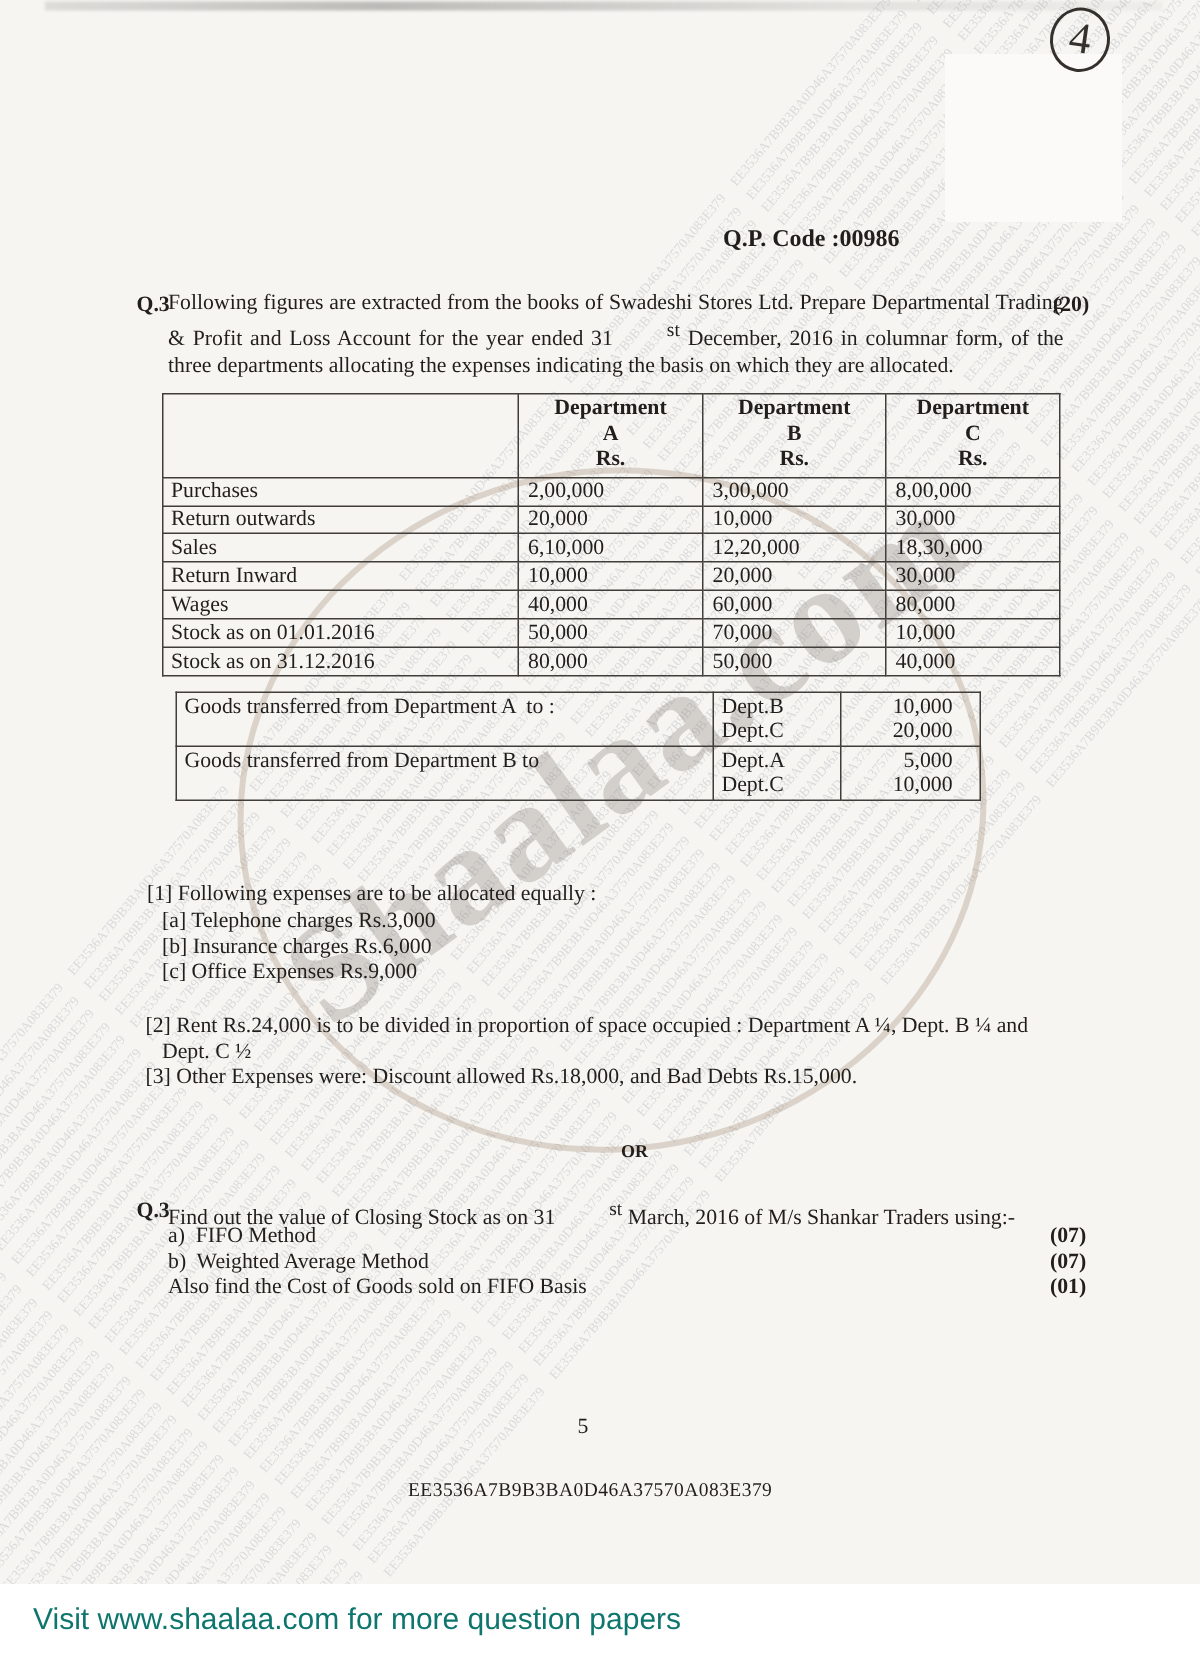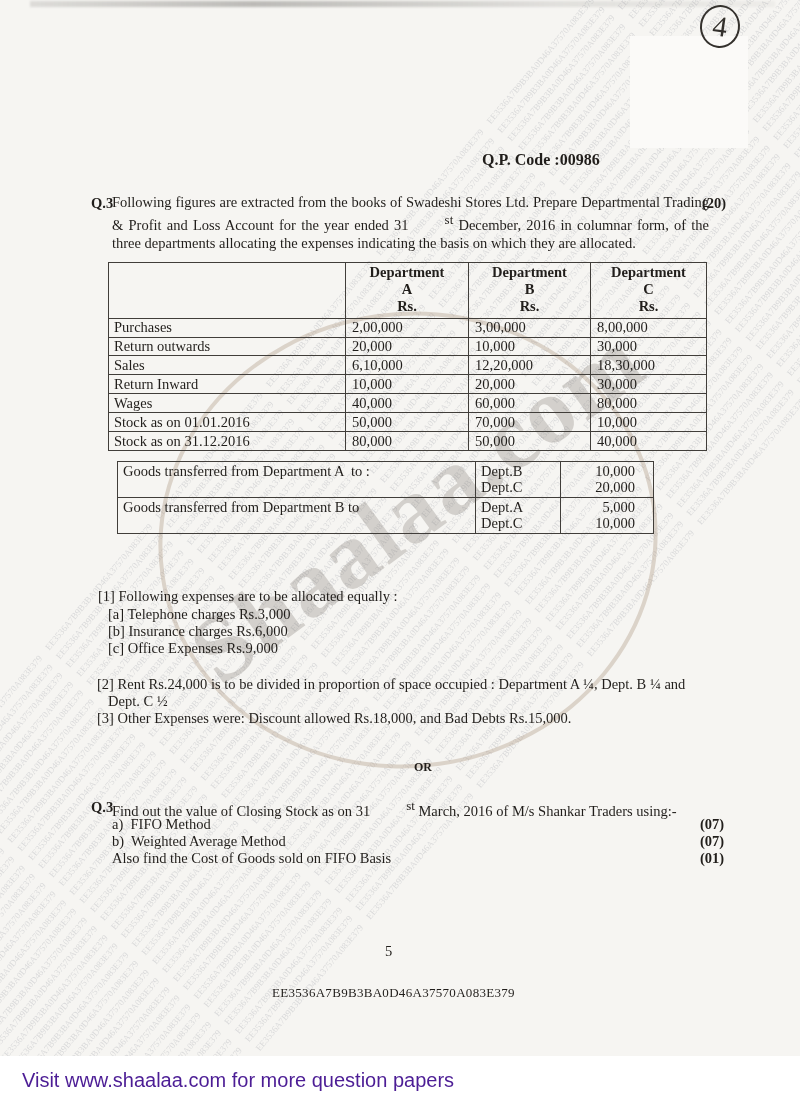--- a/index.html
+++ b/index.html
@@ -83,21 +83,21 @@
 
   
   .circle4 { position:absolute; left:700px; top:5px; width:40px; height:43px;
              border:2.6px solid #34312d; border-radius:50%; transform:rotate(8deg);
              display:flex; align-items:center; justify-content:center;
              font-size:29px; color:#34312d; z-index:6; }
 
   
   .footer { position:absolute; left:0; bottom:0; width:800px; height:48px;
             background:#ffffff; display:flex; align-items:center; padding-left:22px;
-            font-family:"Liberation Sans", sans-serif; font-size:20px; color:#4c1d95;
+            font-family:"Liberation Sans", sans-serif; font-size:20px; color:#0f766e;
             z-index:7; }
 </style>
 </head>
 <body>
 
 <div class="page">
   <div class="scan">
 
     <div class="band">EE3536A7B9B3BA0D46A37570A083E379 EE3536A7B9B3BA0D46A37570A083E379 EE3536A7B9B3BA0D46A37570A083E379 EE3536A7B9B3BA0D46A37570A083E379 EE3536A7B9B3BA0D46A37570A083E379 EE3536A7B9B3BA0D46A37570A083E379 EE3536A7B9B3BA0D46A37570A083E379 EE3536A7B9B3BA0D46A37570A083E379 EE3536A7B9B3BA0D46A37570A083E379 EE3536A7B9B3BA0D46A37570A083E379 EE3536A7B9B3BA0D46A37570A083E379 EE3536A7B9B3BA0D46A37570A083E379 EE3536A7B9B3BA0D46A37570A083E379 EE3536A7B9B3BA0D46A37570A083E379 EE3536A7B9B3BA0D46A37570A083E379 EE3536A7B9B3BA0D46A37570A083E379 EE3536A7B9B3BA0D46A37570A083E379 EE3536A7B9B3BA0D46A37570A083E379 EE3536A7B9B3BA0D46A37570A083E379 EE3536A7B9B3BA0D46A37570A083E379 EE3536A7B9B3BA0D46A37570A083E379 EE3536A7B9B3BA0D46A37570A083E379 EE3536A7B9B3BA0D46A37570A083E379 EE3536A7B9B3BA0D46A37570A083E379 EE3536A7B9B3BA0D46A37570A083E379 EE3536A7B9B3BA0D46A37570A083E379 EE3536A7B9B3BA0D46A37570A083E379 EE3536A7B9B3BA0D46A37570A083E379 EE3536A7B9B3BA0D46A37570A083E379 EE3536A7B9B3BA0D46A37570A083E379 EE3536A7B9B3BA0D46A37570A083E379 EE3536A7B9B3BA0D46A37570A083E379 EE3536A7B9B3BA0D46A37570A083E379 EE3536A7B9B3BA0D46A37570A083E379 EE3536A7B9B3BA0D46A37570A083E379 EE3536A7B9B3BA0D46A37570A083E379 EE3536A7B9B3BA0D46A37570A083E379 EE3536A7B9B3BA0D46A37570A083E379 EE3536A7B9B3BA0D46A37570A083E379 EE3536A7B9B3BA0D46A37570A083E379 EE3536A7B9B3BA0D46A37570A083E379 EE3536A7B9B3BA0D46A37570A083E379 EE3536A7B9B3BA0D46A37570A083E379 EE3536A7B9B3BA0D46A37570A083E379 EE3536A7B9B3BA0D46A37570A083E379 EE3536A7B9B3BA0D46A37570A083E379 EE3536A7B9B3BA0D46A37570A083E379 EE3536A7B9B3BA0D46A37570A083E379 EE3536A7B9B3BA0D46A37570A083E379 EE3536A7B9B3BA0D46A37570A083E379 EE3536A7B9B3BA0D46A37570A083E379 EE3536A7B9B3BA0D46A37570A083E379 EE3536A7B9B3BA0D46A37570A083E379 EE3536A7B9B3BA0D46A37570A083E379 EE3536A7B9B3BA0D46A37570A083E379 EE3536A7B9B3BA0D46A37570A083E379 EE3536A7B9B3BA0D46A37570A083E379 EE3536A7B9B3BA0D46A37570A083E379 EE3536A7B9B3BA0D46A37570A083E379 EE3536A7B9B3BA0D46A37570A083E379 EE3536A7B9B3BA0D46A37570A083E379 EE3536A7B9B3BA0D46A37570A083E379 EE3536A7B9B3BA0D46A37570A083E379 EE3536A7B9B3BA0D46A37570A083E379 EE3536A7B9B3BA0D46A37570A083E379 EE3536A7B9B3BA0D46A37570A083E379 EE3536A7B9B3BA0D46A37570A083E379 EE3536A7B9B3BA0D46A37570A083E379 EE3536A7B9B3BA0D46A37570A083E379 EE3536A7B9B3BA0D46A37570A083E379 EE3536A7B9B3BA0D46A37570A083E379 EE3536A7B9B3BA0D46A37570A083E379 EE3536A7B9B3BA0D46A37570A083E379 EE3536A7B9B3BA0D46A37570A083E379 EE3536A7B9B3BA0D46A37570A083E379 EE3536A7B9B3BA0D46A37570A083E379 EE3536A7B9B3BA0D46A37570A083E379 EE3536A7B9B3BA0D46A37570A083E379 EE3536A7B9B3BA0D46A37570A083E379 EE3536A7B9B3BA0D46A37570A083E379 EE3536A7B9B3BA0D46A37570A083E379 EE3536A7B9B3BA0D46A37570A083E379 EE3536A7B9B3BA0D46A37570A083E379 EE3536A7B9B3BA0D46A37570A083E379 EE3536A7B9B3BA0D46A37570A083E379 EE3536A7B9B3BA0D46A37570A083E379 EE3536A7B9B3BA0D46A37570A083E379 EE3536A7B9B3BA0D46A37570A083E379 EE3536A7B9B3BA0D46A37570A083E379 EE3536A7B9B3BA0D46A37570A083E379 EE3536A7B9B3BA0D46A37570A083E379 EE3536A7B9B3BA0D46A37570A083E379 EE3536A7B9B3BA0D46A37570A083E379 EE3536A7B9B3BA0D46A37570A083E379 EE3536A7B9B3BA0D46A37570A083E379 EE3536A7B9B3BA0D46A37570A083E379 EE3536A7B9B3BA0D46A37570A083E379 EE3536A7B9B3BA0D46A37570A083E379 EE3536A7B9B3BA0D46A37570A083E379 EE3536A7B9B3BA0D46A37570A083E379 EE3536A7B9B3BA0D46A37570A083E379 EE3536A7B9B3BA0D46A37570A083E379 EE3536A7B9B3BA0D46A37570A083E379 EE3536A7B9B3BA0D46A37570A083E379 EE3536A7B9B3BA0D46A37570A083E379 EE3536A7B9B3BA0D46A37570A083E379 EE3536A7B9B3BA0D46A37570A083E379 EE3536A7B9B3BA0D46A37570A083E379 EE3536A7B9B3BA0D46A37570A083E379 EE3536A7B9B3BA0D46A37570A083E379 EE3536A7B9B3BA0D46A37570A083E379 EE3536A7B9B3BA0D46A37570A083E379 EE3536A7B9B3BA0D46A37570A083E379 EE3536A7B9B3BA0D46A37570A083E379 EE3536A7B9B3BA0D46A37570A083E379 EE3536A7B9B3BA0D46A37570A083E379 EE3536A7B9B3BA0D46A37570A083E379 EE3536A7B9B3BA0D46A37570A083E379 EE3536A7B9B3BA0D46A37570A083E379 EE3536A7B9B3BA0D46A37570A083E379 EE3536A7B9B3BA0D46A37570A083E379 EE3536A7B9B3BA0D46A37570A083E379 EE3536A7B9B3BA0D46A37570A083E379 EE3536A7B9B3BA0D46A37570A083E379 EE3536A7B9B3BA0D46A37570A083E379 EE3536A7B9B3BA0D46A37570A083E379 EE3536A7B9B3BA0D46A37570A083E379 EE3536A7B9B3BA0D46A37570A083E379 EE3536A7B9B3BA0D46A37570A083E379 EE3536A7B9B3BA0D46A37570A083E379 EE3536A7B9B3BA0D46A37570A083E379 EE3536A7B9B3BA0D46A37570A083E379 EE3536A7B9B3BA0D46A37570A083E379 EE3536A7B9B3BA0D46A37570A083E379 EE3536A7B9B3BA0D46A37570A083E379 EE3536A7B9B3BA0D46A37570A083E379 EE3536A7B9B3BA0D46A37570A083E379 EE3536A7B9B3BA0D46A37570A083E379 EE3536A7B9B3BA0D46A37570A083E379 EE3536A7B9B3BA0D46A37570A083E379 EE3536A7B9B3BA0D46A37570A083E379 EE3536A7B9B3BA0D46A37570A083E379 EE3536A7B9B3BA0D46A37570A083E379 EE3536A7B9B3BA0D46A37570A083E379 EE3536A7B9B3BA0D46A37570A083E379 EE3536A7B9B3BA0D46A37570A083E379 EE3536A7B9B3BA0D46A37570A083E379 EE3536A7B9B3BA0D46A37570A083E379 EE3536A7B9B3BA0D46A37570A083E379 EE3536A7B9B3BA0D46A37570A083E379 EE3536A7B9B3BA0D46A37570A083E379 EE3536A7B9B3BA0D46A37570A083E379 EE3536A7B9B3BA0D46A37570A083E379 EE3536A7B9B3BA0D46A37570A083E379 EE3536A7B9B3BA0D46A37570A083E379 EE3536A7B9B3BA0D46A37570A083E379 EE3536A7B9B3BA0D46A37570A083E379 EE3536A7B9B3BA0D46A37570A083E379 EE3536A7B9B3BA0D46A37570A083E379 EE3536A7B9B3BA0D46A37570A083E379 EE3536A7B9B3BA0D46A37570A083E379 EE3536A7B9B3BA0D46A37570A083E379 EE3536A7B9B3BA0D46A37570A083E379 EE3536A7B9B3BA0D46A37570A083E379 EE3536A7B9B3BA0D46A37570A083E379 EE3536A7B9B3BA0D46A37570A083E379 EE3536A7B9B3BA0D46A37570A083E379 EE3536A7B9B3BA0D46A37570A083E379 EE3536A7B9B3BA0D46A37570A083E379 EE3536A7B9B3BA0D46A37570A083E379 EE3536A7B9B3BA0D46A37570A083E379 EE3536A7B9B3BA0D46A37570A083E379 EE3536A7B9B3BA0D46A37570A083E379 EE3536A7B9B3BA0D46A37570A083E379 EE3536A7B9B3BA0D46A37570A083E379 EE3536A7B9B3BA0D46A37570A083E379 EE3536A7B9B3BA0D46A37570A083E379 EE3536A7B9B3BA0D46A37570A083E379 EE3536A7B9B3BA0D46A37570A083E379 EE3536A7B9B3BA0D46A37570A083E379 EE3536A7B9B3BA0D46A37570A083E379 EE3536A7B9B3BA0D46A37570A083E379 EE3536A7B9B3BA0D46A37570A083E379 EE3536A7B9B3BA0D46A37570A083E379 EE3536A7B9B3BA0D46A37570A083E379 EE3536A7B9B3BA0D46A37570A083E379 EE3536A7B9B3BA0D46A37570A083E379 EE3536A7B9B3BA0D46A37570A083E379 EE3536A7B9B3BA0D46A37570A083E379 EE3536A7B9B3BA0D46A37570A083E379 EE3536A7B9B3BA0D46A37570A083E379 EE3536A7B9B3BA0D46A37570A083E379 EE3536A7B9B3BA0D46A37570A083E379 EE3536A7B9B3BA0D46A37570A083E379 EE3536A7B9B3BA0D46A37570A083E379 EE3536A7B9B3BA0D46A37570A083E379 EE3536A7B9B3BA0D46A37570A083E379 EE3536A7B9B3BA0D46A37570A083E379 EE3536A7B9B3BA0D46A37570A083E379 EE3536A7B9B3BA0D46A37570A083E379 EE3536A7B9B3BA0D46A37570A083E379 EE3536A7B9B3BA0D46A37570A083E379 EE3536A7B9B3BA0D46A37570A083E379 EE3536A7B9B3BA0D46A37570A083E379 EE3536A7B9B3BA0D46A37570A083E379 EE3536A7B9B3BA0D46A37570A083E379 EE3536A7B9B3BA0D46A37570A083E379 EE3536A7B9B3BA0D46A37570A083E379 EE3536A7B9B3BA0D46A37570A083E379 EE3536A7B9B3BA0D46A37570A083E379 EE3536A7B9B3BA0D46A37570A083E379 EE3536A7B9B3BA0D46A37570A083E379 EE3536A7B9B3BA0D46A37570A083E379 EE3536A7B9B3BA0D46A37570A083E379 EE3536A7B9B3BA0D46A37570A083E379 EE3536A7B9B3BA0D46A37570A083E379 EE3536A7B9B3BA0D46A37570A083E379 EE3536A7B9B3BA0D46A37570A083E379 EE3536A7B9B3BA0D46A37570A083E379 EE3536A7B9B3BA0D46A37570A083E379 EE3536A7B9B3BA0D46A37570A083E379 EE3536A7B9B3BA0D46A37570A083E379 EE3536A7B9B3BA0D46A37570A083E379 EE3536A7B9B3BA0D46A37570A083E379 EE3536A7B9B3BA0D46A37570A083E379 EE3536A7B9B3BA0D46A37570A083E379 EE3536A7B9B3BA0D46A37570A083E379 EE3536A7B9B3BA0D46A37570A083E379 EE3536A7B9B3BA0D46A37570A083E379 EE3536A7B9B3BA0D46A37570A083E379 EE3536A7B9B3BA0D46A37570A083E379 EE3536A7B9B3BA0D46A37570A083E379 EE3536A7B9B3BA0D46A37570A083E379 EE3536A7B9B3BA0D46A37570A083E379 EE3536A7B9B3BA0D46A37570A083E379 EE3536A7B9B3BA0D46A37570A083E379 EE3536A7B9B3BA0D46A37570A083E379 EE3536A7B9B3BA0D46A37570A083E379 EE3536A7B9B3BA0D46A37570A083E379 EE3536A7B9B3BA0D46A37570A083E379 EE3536A7B9B3BA0D46A37570A083E379 EE3536A7B9B3BA0D46A37570A083E379 EE3536A7B9B3BA0D46A37570A083E379 EE3536A7B9B3BA0D46A37570A083E379 EE3536A7B9B3BA0D46A37570A083E379 EE3536A7B9B3BA0D46A37570A083E379 EE3536A7B9B3BA0D46A37570A083E379 EE3536A7B9B3BA0D46A37570A083E379 EE3536A7B9B3BA0D46A37570A083E379 EE3536A7B9B3BA0D46A37570A083E379 EE3536A7B9B3BA0D46A37570A083E379 EE3536A7B9B3BA0D46A37570A083E379 EE3536A7B9B3BA0D46A37570A083E379 EE3536A7B9B3BA0D46A37570A083E379 EE3536A7B9B3BA0D46A37570A083E379 EE3536A7B9B3BA0D46A37570A083E379 EE3536A7B9B3BA0D46A37570A083E379 EE3536A7B9B3BA0D46A37570A083E379 EE3536A7B9B3BA0D46A37570A083E379 EE3536A7B9B3BA0D46A37570A083E379 EE3536A7B9B3BA0D46A37570A083E379 EE3536A7B9B3BA0D46A37570A083E379 EE3536A7B9B3BA0D46A37570A083E379 EE3536A7B9B3BA0D46A37570A083E379 EE3536A7B9B3BA0D46A37570A083E379 EE3536A7B9B3BA0D46A37570A083E379 EE3536A7B9B3BA0D46A37570A083E379 EE3536A7B9B3BA0D46A37570A083E379 EE3536A7B9B3BA0D46A37570A083E379 EE3536A7B9B3BA0D46A37570A083E379 EE3536A7B9B3BA0D46A37570A083E379 EE3536A7B9B3BA0D46A37570A083E379 EE3536A7B9B3BA0D46A37570A083E379 EE3536A7B9B3BA0D46A37570A083E379 EE3536A7B9B3BA0D46A37570A083E379 EE3536A7B9B3BA0D46A37570A083E379 EE3536A7B9B3BA0D46A37570A083E379 EE3536A7B9B3BA0D46A37570A083E379 EE3536A7B9B3BA0D46A37570A083E379 EE3536A7B9B3BA0D46A37570A083E379 EE3536A7B9B3BA0D46A37570A083E379 EE3536A7B9B3BA0D46A37570A083E379 EE3536A7B9B3BA0D46A37570A083E379 EE3536A7B9B3BA0D46A37570A083E379 EE3536A7B9B3BA0D46A37570A083E379 EE3536A7B9B3BA0D46A37570A083E379 EE3536A7B9B3BA0D46A37570A083E379 EE3536A7B9B3BA0D46A37570A083E379 EE3536A7B9B3BA0D46A37570A083E379 EE3536A7B9B3BA0D46A37570A083E379 EE3536A7B9B3BA0D46A37570A083E379 EE3536A7B9B3BA0D46A37570A083E379 EE3536A7B9B3BA0D46A37570A083E379 EE3536A7B9B3BA0D46A37570A083E379 EE3536A7B9B3BA0D46A37570A083E379 EE3536A7B9B3BA0D46A37570A083E379 EE3536A7B9B3BA0D46A37570A083E379 EE3536A7B9B3BA0D46A37570A083E379 EE3536A7B9B3BA0D46A37570A083E379 EE3536A7B9B3BA0D46A37570A083E379 </div>
     <div class="oval"></div>

